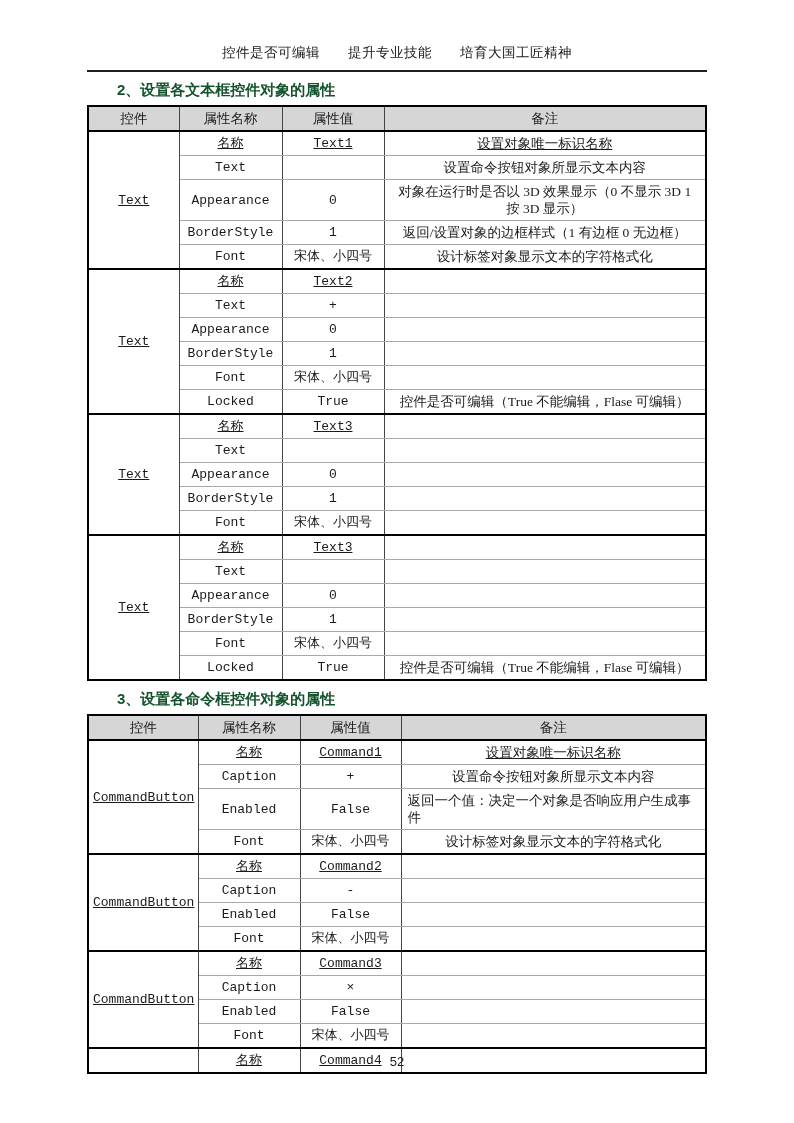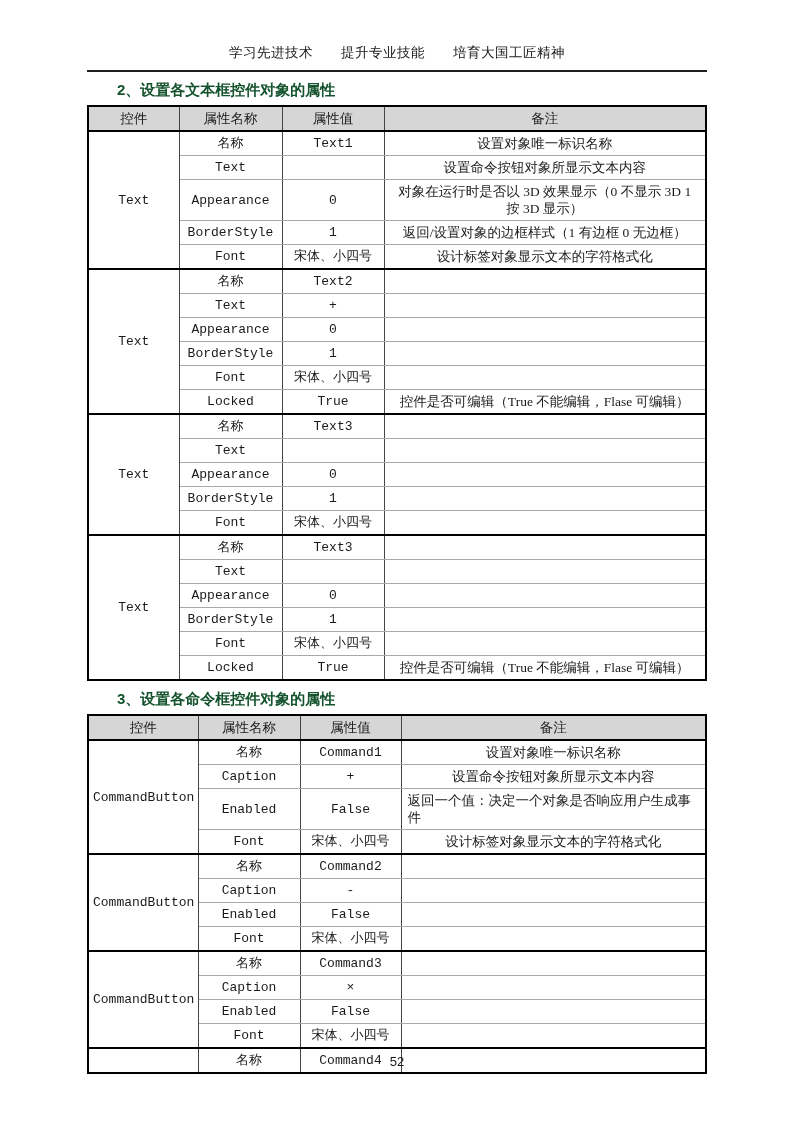--- a/index.html
+++ b/index.html
@@ -26,36 +26,36 @@
   col.c1-t2 { width:110px; } col.c2-t2 { width:102px; } col.c3-t2 { width:101px; }
   th, td {
     border-left:1px solid var(--line-dark); border-right:1px solid var(--line-dark);
     border-top:1px solid var(--line-light); border-bottom:1px solid var(--line-light);
     text-align:center; vertical-align:middle; padding:3px 4px; line-height:17px;
   }
   thead th {
     background:var(--header-bg); font-weight:normal; height:18px;
     border-bottom:2px solid var(--line-black); border-top:2px solid var(--line-black);
   }
-  tr.group-start > td { border-top:2.5px solid var(--line-black); }
+  tr.group-start > td { border-top:2.5px solid var(--line-black);text-decoration:underline; }
   td.control-cell { vertical-align:middle; }
   td.mono { font-family:"Liberation Mono","DejaVu Sans Mono",monospace; font-size:13px; }
   td.note-cell { padding:3px 6px; }
   td.note-cell.align-left { text-align:left;margin-top:10px; }
   .page-number {
     position:absolute; bottom:54px; left:0; right:0; text-align:center;
     font-size:13px; font-family:"Liberation Sans","DejaVu Sans",sans-serif;
   }
 </style>
 </head>
 <body>
 
 <div class="content">
 
-  <div class="page-header">学习先进技术　　提升专业技能　　培育大国工匠精神</div>
+  <div class="page-header">控件是否可编辑　　提升专业技能　　培育大国工匠精神</div>
 
   <div class="section-heading">2、设置各文本框控件对象的属性</div>
 
   <table>
     <colgroup>
       <col class="c1-t1">
         <col class="c2-t1">
         <col class="c3-t1">
         <col>
     </colgroup>

